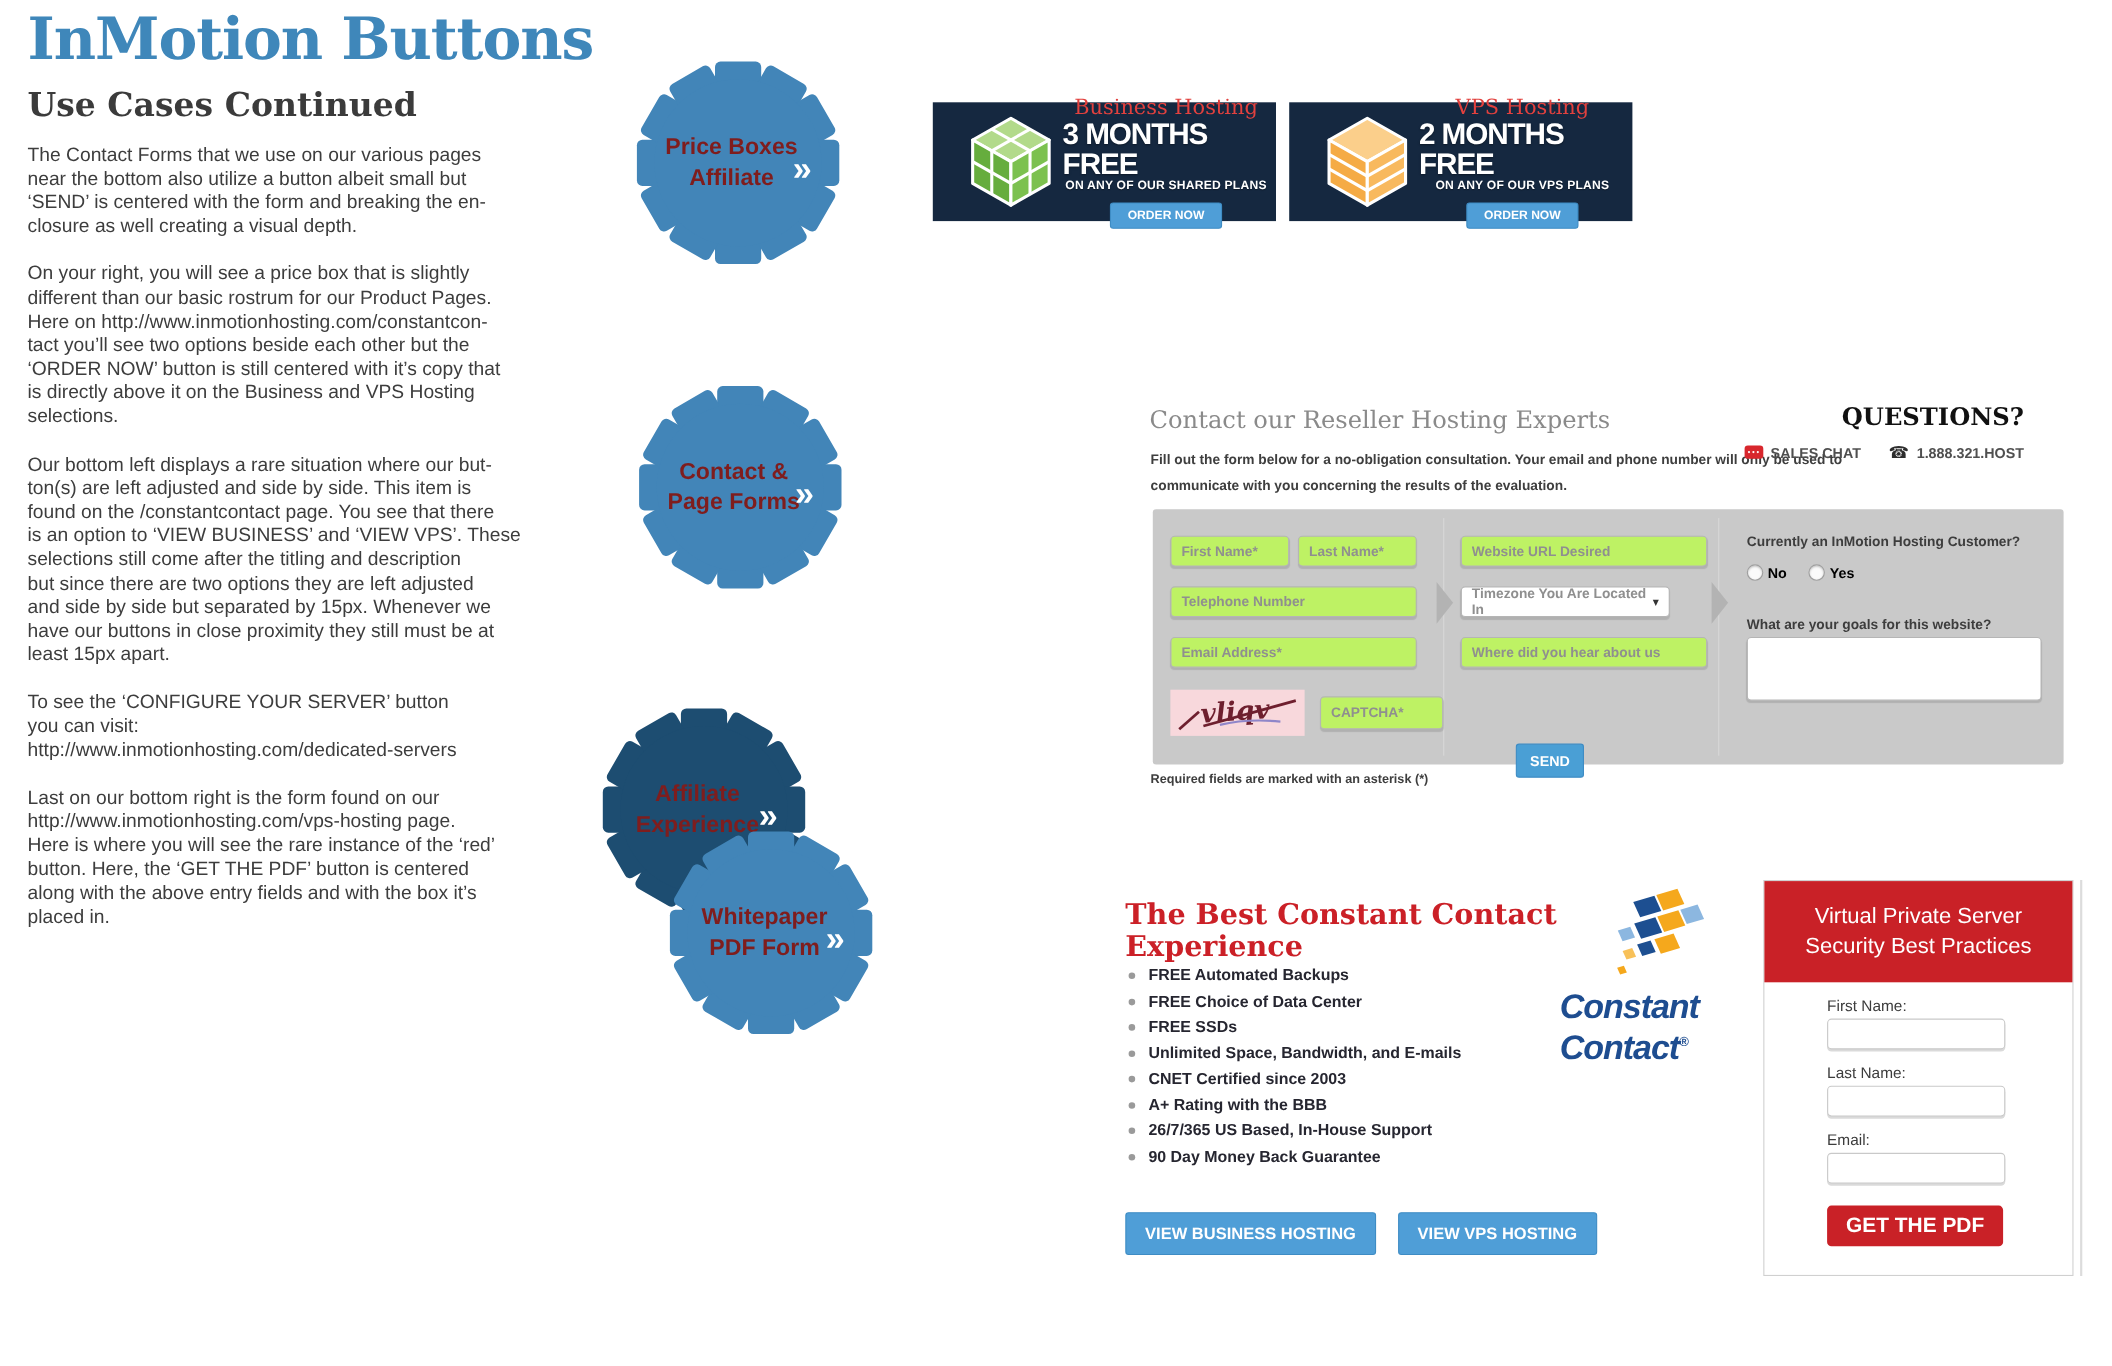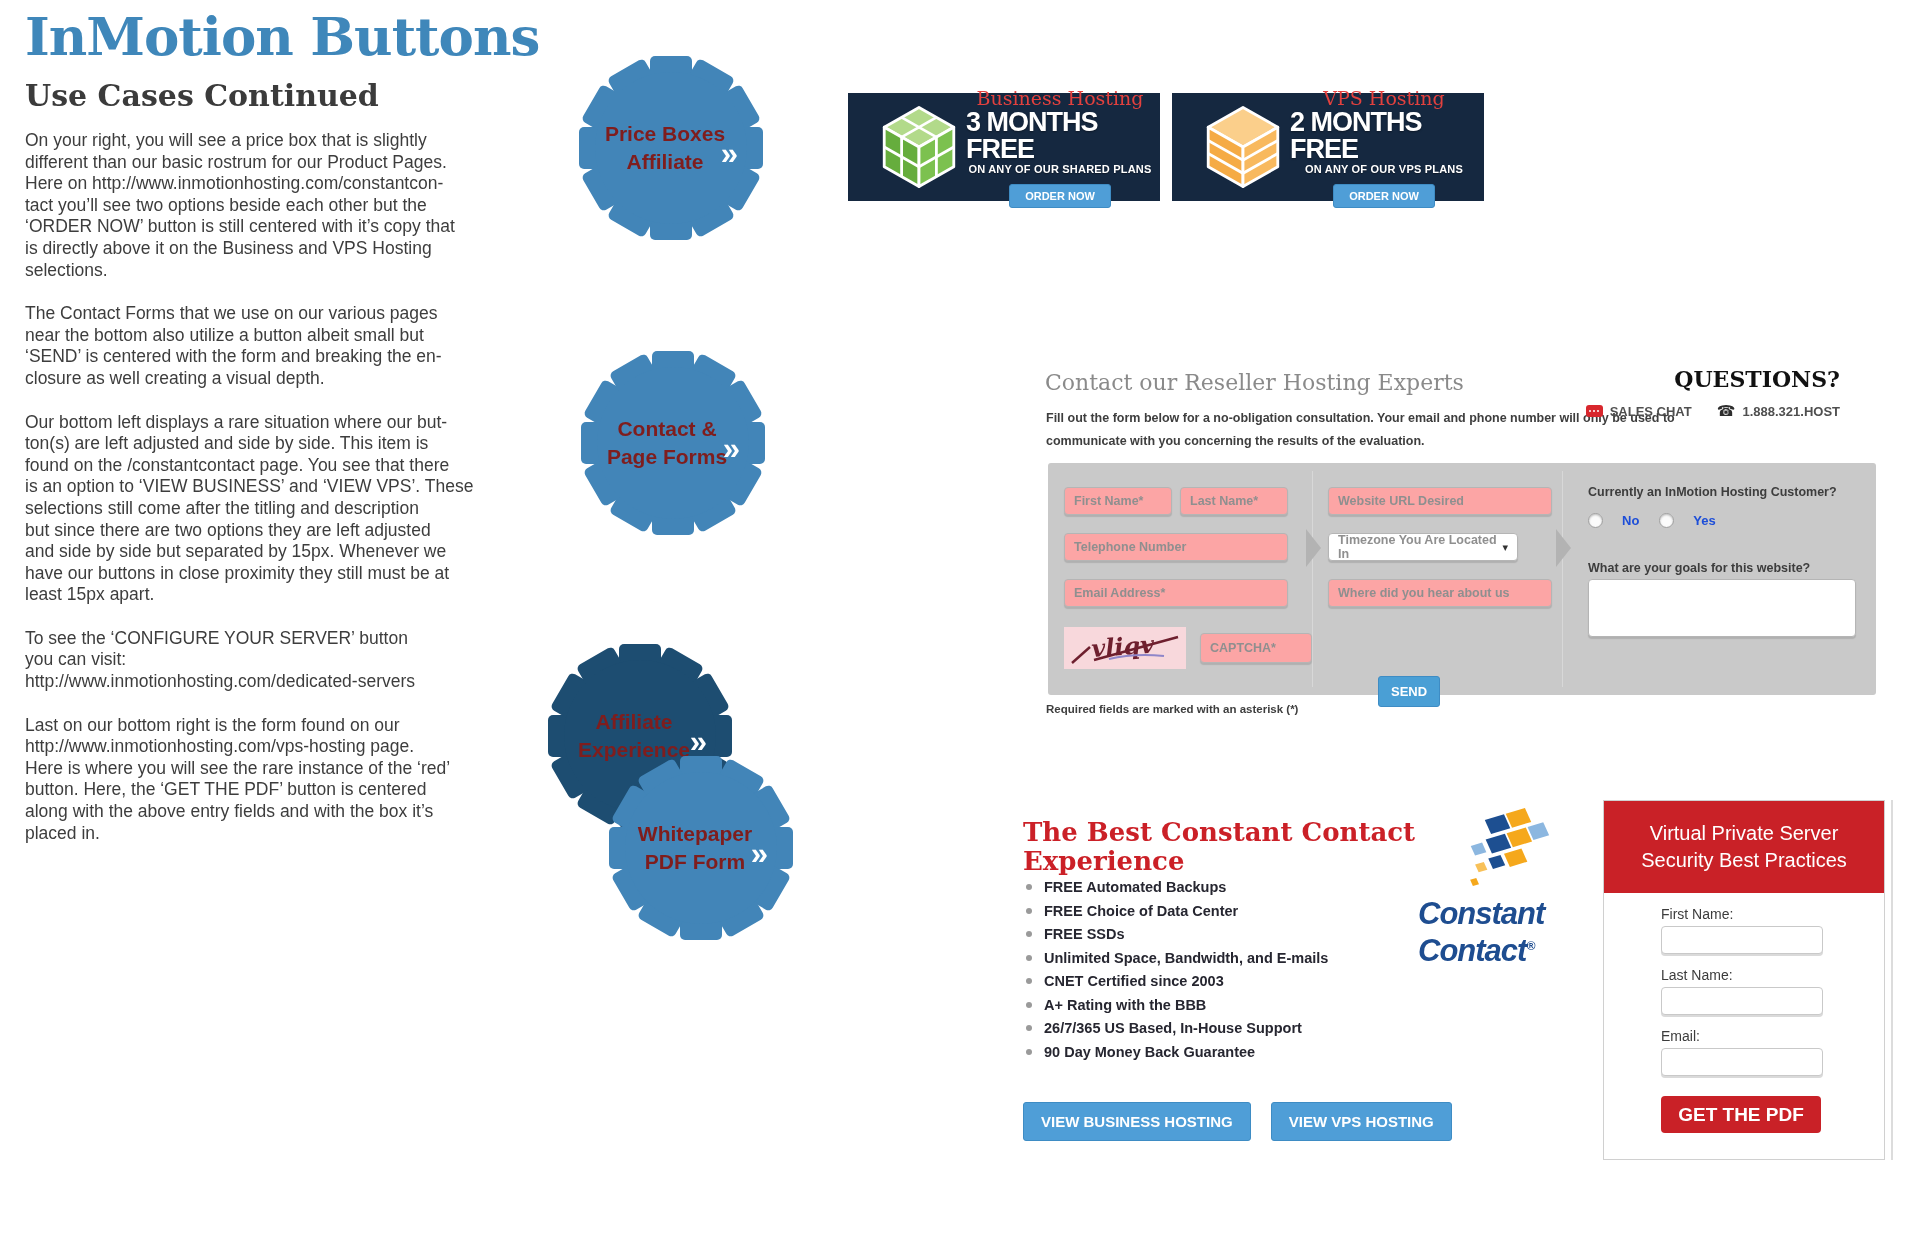--- a/index.html
+++ b/index.html
@@ -53,31 +53,31 @@
   .chat-icon::after{content:"";position:absolute;left:3px;bottom:-4px;border:4px solid transparent;border-top-color:#d8272d;border-left-width:3px;border-right-width:3px;}
   .chat-dots{position:absolute;left:3px;top:5px;width:2px;height:2px;background:#fff;border-radius:50%;
              box-shadow:4px 0 0 #fff,8px 0 0 #fff;}
   .phone-glyph{font-family:"DejaVu Sans",sans-serif;font-size:15px;color:#2d2d2d;margin-left:18px;}
 
   
   .form-panel{position:absolute;left:1048px;top:463px;width:828px;height:232px;background:#c9c9c9;border-radius:3px;}
   .fp-sep{position:absolute;top:8px;bottom:8px;width:1px;background:#d8d8d8;}
   .fp-chev{position:absolute;width:0;height:0;border-top:19px solid transparent;border-bottom:19px solid transparent;
            border-left:15px solid #b3b3b3;}
-  .fp-input{position:absolute;background:#fca5a5;border:1px solid #b5b5b5;border-radius:4px;height:28px;
+  .fp-input{position:absolute;background:#bef264;border:1px solid #b5b5b5;border-radius:4px;height:28px;
             font-family:inherit;font-size:12.5px;font-weight:bold;color:#555;padding:0 9px;
             box-shadow:0 2px 1px rgba(0,0,0,.12);box-sizing:border-box;}
   .fp-input::placeholder{color:#8f8f8f;opacity:1;}
   .fp-select{position:absolute;background:#fff;border:1px solid #b5b5b5;border-radius:4px;height:28px;
              box-shadow:0 2px 1px rgba(0,0,0,.12);box-sizing:border-box;display:flex;align-items:center;
              padding:0 9px;font-size:12.5px;font-weight:bold;color:#8f8f8f;cursor:pointer;}
   .fp-select .caret{margin-left:auto;color:#333;font-size:11px;}
   .fp-label{position:absolute;font-size:12.5px;font-weight:bold;color:#3d3d3d;}
   .radio-row{position:absolute;display:flex;align-items:center;gap:20px;}
-  .radio-item{display:flex;align-items:center;gap:19px;font-size:13px;font-weight:bold;color:#1d4ed8;cursor:pointer;}
+  .radio-item{display:flex;align-items:center;gap:4px;font-size:13px;font-weight:bold;color:#000000;cursor:pointer;}
   .radio-dot{width:13px;height:13px;border-radius:50%;background:#fbfbfb;border:1px solid #9e9e9e;
              box-shadow:inset 0 1px 2px rgba(0,0,0,.25);}
   .goals-textarea{position:absolute;background:#fff;border:1px solid #b5b5b5;border-radius:4px;resize:none;
                   box-shadow:0 2px 1px rgba(0,0,0,.12);box-sizing:border-box;}
   .captcha-img{position:absolute;left:16px;top:164px;width:122px;height:42px;background:#f8d8dc;overflow:hidden;}
   .send-btn{position:absolute;left:330px;top:213px;background:#4a9fd5;color:#fff;border:1px solid #3e8cc4;
             border-radius:3px;font-family:inherit;font-size:13px;font-weight:bold;padding:7px 12px;cursor:pointer;}
   .required-note{position:absolute;left:1046px;top:703px;font-size:11.5px;font-weight:bold;color:#3e3e3e;}
 
   
@@ -110,31 +110,31 @@
   .right-rule{position:absolute;left:1891px;top:800px;width:2px;height:360px;background:#dcdcdc;}
 </style>
 </head>
 <body>
 
 <div id="canvas">
 
   <div class="left-col">
     <h1 class="page-title">InMotion Buttons</h1>
     <h2 class="page-subtitle">Use Cases Continued</h2>
+    <p class="para">The Contact Forms that we use on our various pages
+near the bottom also utilize a button albeit small but
+‘SEND’ is centered with the form and breaking the en-
+closure as well creating a visual depth.</p>
     <p class="para">On your right, you will see a price box that is slightly
 different than our basic rostrum for our Product Pages.
 Here on http://www.inmotionhosting.com/constantcon-
 tact you’ll see two options beside each other but the
 ‘ORDER NOW’ button is still centered with it’s copy that
 is directly above it on the Business and VPS Hosting
 selections.</p>
-    <p class="para">The Contact Forms that we use on our various pages
-near the bottom also utilize a button albeit small but
-‘SEND’ is centered with the form and breaking the en-
-closure as well creating a visual depth.</p>
     <p class="para">Our bottom left displays a rare situation where our but-
 ton(s) are left adjusted and side by side. This item is
 found on the /constantcontact page. You see that there
 is an option to ‘VIEW BUSINESS’ and ‘VIEW VPS’. These
 selections still come after the titling and description
 but since there are two options they are left adjusted
 and side by side but separated by 15px. Whenever we
 have our buttons in close proximity they still must be at
 least 15px apart.</p>
     <p class="para">To see the ‘CONFIGURE YOUR SERVER’ button

